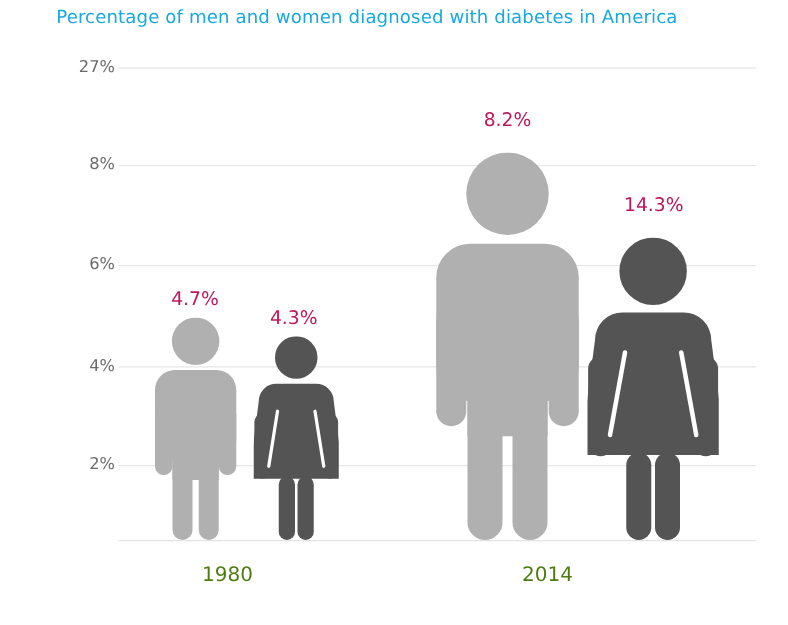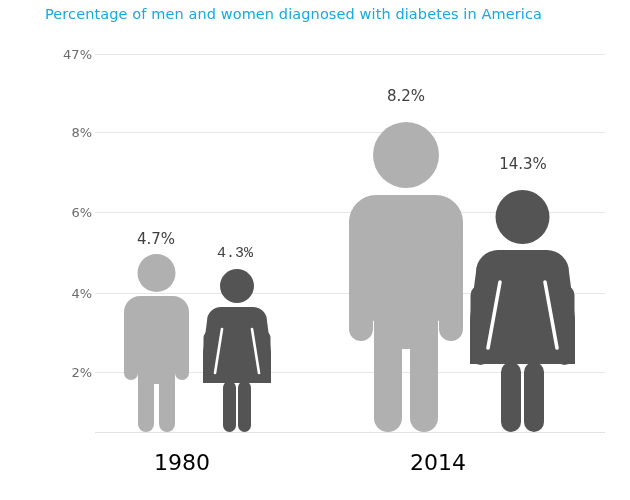--- a/index.html
+++ b/index.html
@@ -51,29 +51,29 @@
     position: absolute;
     right: 538px;
     width: 70px;
     text-align: right;
     font-size: 13px;
     color: #6b6b6b;
     transform: translateY(-50%);
   }
   .xtick {
     position: absolute;
-    font-size: 22px;
-    color: #000000;
+    font-size: 16px;
+    color: #4d7c0f;
     text-align: center;
     transform: translateX(-50%);
   }
   .value-label {
     position: absolute;
     font-size: 15px;
-    color: #404040;
+    color: #be185d;
     text-align: center;
     transform: translateX(-50%);
     white-space: nowrap;
   }
   .figure {
     position: absolute;
     bottom: 0;
   }
   .figure svg { display: block; }
 </style>
@@ -86,21 +86,21 @@
 
   <div class="plot">
 
     <div class="gridline" style="top:54px"></div>
     <div class="gridline" style="top:132px"></div>
     <div class="gridline" style="top:212px"></div>
     <div class="gridline" style="top:293px"></div>
     <div class="gridline" style="top:372px"></div>
     <div class="gridline baseline" style="top:432px"></div>
 
-    <div class="ytick" style="top:54px">47%</div>
+    <div class="ytick" style="top:54px">27%</div>
     <div class="ytick" style="top:132px">8%</div>
     <div class="ytick" style="top:212px">6%</div>
     <div class="ytick" style="top:293px">4%</div>
     <div class="ytick" style="top:372px">2%</div>
 
     <div class="figure" style="left:120px; bottom:28px; width:73px; height:178px;">
       <svg width="73" height="178" viewBox="0 0 73 178" aria-hidden="true">
         <g fill="#b0b0b0">
           <circle cx="36.5" cy="19" r="19"></circle>
           <rect x="4" y="42" width="65" height="72" rx="16" ry="16"></rect>
@@ -155,21 +155,21 @@
           <rect x="54" y="172" width="20" height="70" rx="10" ry="10"></rect>
         </g>
         <g stroke="#ffffff" stroke-width="3.6" fill="none" stroke-linecap="round">
           <path d="M30 92 L18 158"></path>
           <path d="M75 92 L87 158"></path>
         </g>
       </svg>
     </div>
 
     <div class="value-label" style="left:156px; top:230px;text-align:center;">4.7%</div>
-    <div class="value-label" style="left:235px; top:245px;font-family:Liberation Mono, monospace;">4.3%</div>
+    <div class="value-label" style="left:235px; top:245px;">4.3%</div>
     <div class="value-label" style="left:406px; top:87px;">8.2%</div>
     <div class="value-label" style="left:523px; top:155px;">14.3%</div>
 
   </div>
 
   <div class="xtick" style="left:182px; top:450px;">1980</div>
   <div class="xtick" style="left:438px; top:450px;">2014</div>
 
 </div>
 

